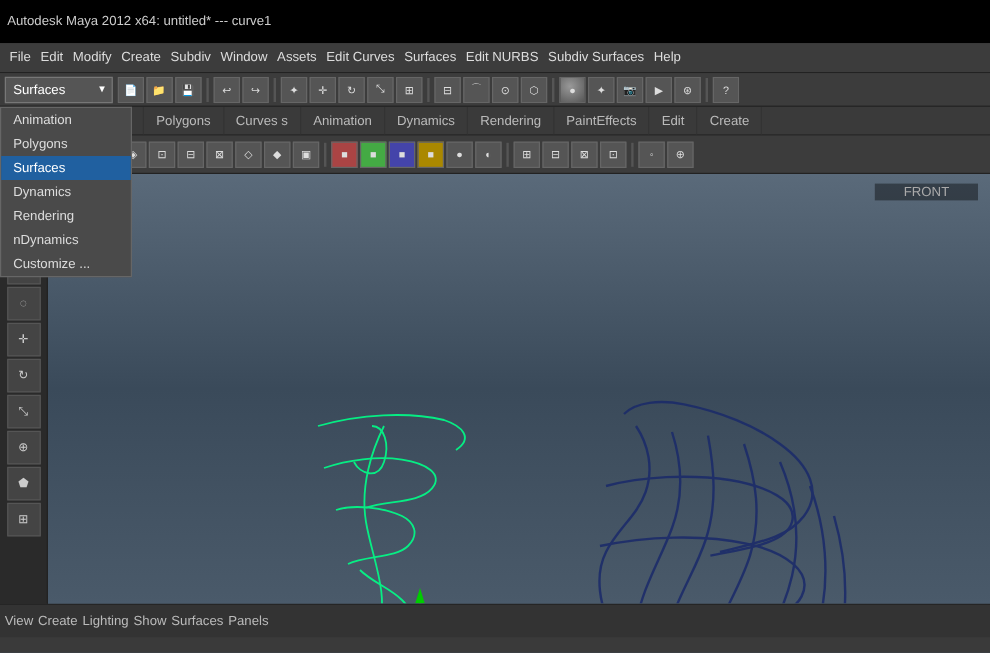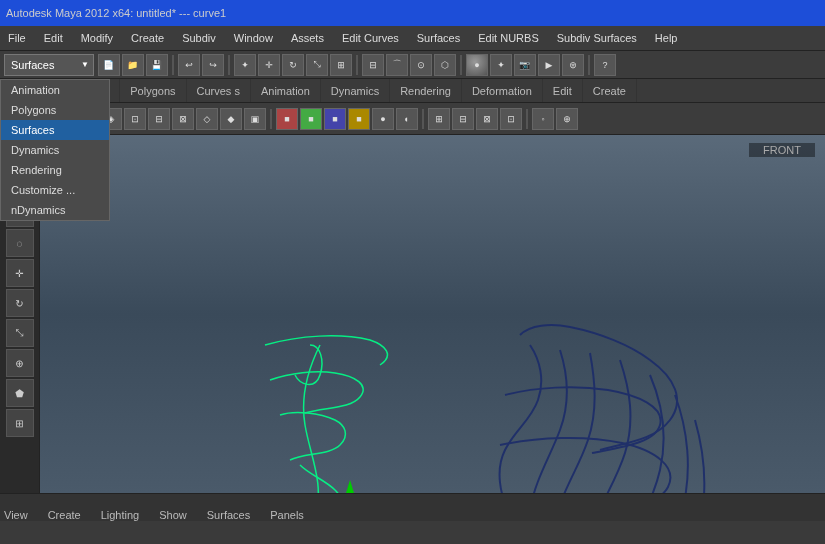--- a/index.html
+++ b/index.html
@@ -1,36 +1,35 @@
 <!DOCTYPE html>
 <html><head>
   <meta charset="utf-8">
   <style>
     * { margin: 0; padding: 0; box-sizing: border-box; }
     body { width: 825px; height: 544px; overflow: hidden; background: #3a3a3a; font-family: Arial, sans-serif; font-size: 11px; color: #ccc; }
 
     
     #titlebar {
-      background: #1d4ed8;
+      background: #000000;
       color: #ccc;
-      height: 26px;
+      height: 36px;
       display: flex;
       align-items: center;
       padding: 0 6px;
       font-size: 11px;
     }
 
     
     #menubar {
       background: #3c3c3c;
       height: 22px;
       display: flex;
       align-items: center;
       padding: 12px 4px;
-      gap: 10px;
       border-bottom: 1px solid #222;
     }
     .menu-item {
       color: #ddd;
       font-size: 11px;
       cursor: pointer;
       padding: 2px 4px;
     }
 
     
@@ -174,40 +173,40 @@
     }
 
     
     #viewport-label {
       position: absolute;
       top: 8px;
       right: 10px;
       color: #aaa;
       font-size: 11px;
       background: rgba(0,0,0,0.4);
-      padding: 1px 14px;
+      padding: 1px 24px;
     }
 
     
     #grid-canvas {
       position: absolute;
       bottom: 0;
       left: 0;
       width: 100%;
       height: 100%;
     }
 
     
     #view-toolbar {
       background: #333;
       height: 28px;
       display: flex;
-      align-items: flex-end;
+      align-items: center;
       padding: 0 4px;
-      gap: 20px;
+      gap: 4px;
       border-top: 1px solid #222;
     }
     .view-menu {
       color: #bbb;
       font-size: 11px;
       cursor: pointer;
     }
 
     
     .viewport-bg {
@@ -243,22 +242,22 @@
     <span>Surfaces</span>
     <span id="module-dropdown-arrow">▼</span>
   </div>
 
   <div id="dropdown-menu">
   <div class="dropdown-item">Animation</div>
       <div class="dropdown-item">Polygons</div>
       <div class="dropdown-item active">Surfaces</div>
       <div class="dropdown-item">Dynamics</div>
       <div class="dropdown-item">Rendering</div>
+      <div class="dropdown-item">nDynamics</div>
       <div class="dropdown-item">Customize ...</div>
-      <div class="dropdown-item">nDynamics</div>
     </div>
 
   <div style="display:flex;align-items:center;gap:2px;margin-left:4px;overflow:hidden;">
     <div class="toolbar-icon">📄</div>
     <div class="toolbar-icon">📁</div>
     <div class="toolbar-icon">💾</div>
     <div class="toolbar-separator"></div>
     <div class="toolbar-icon">↩</div>
     <div class="toolbar-icon">↪</div>
     <div class="toolbar-separator"></div>
@@ -284,21 +283,21 @@
 </div>
 
 <div id="tabbar">
 <div class="tab">Curves</div>
     <div class="tab">Surfaces</div>
     <div class="tab">Polygons</div>
     <div class="tab">Curves s</div>
     <div class="tab">Animation</div>
     <div class="tab">Dynamics</div>
     <div class="tab">Rendering</div>
-    <div class="tab">Deformation</div>
+    <div class="tab">PaintEffects</div>
     <div class="tab">Edit</div>
     <div class="tab">Create</div>
   </div>
 
 <div id="toolbar2">
   <div class="toolbar-icon">⊕</div>
   <div class="toolbar-icon">◎</div>
   <div class="toolbar-icon">⊞</div>
   <div class="toolbar-icon">⬛</div>
   <div class="toolbar-icon">◈</div>

